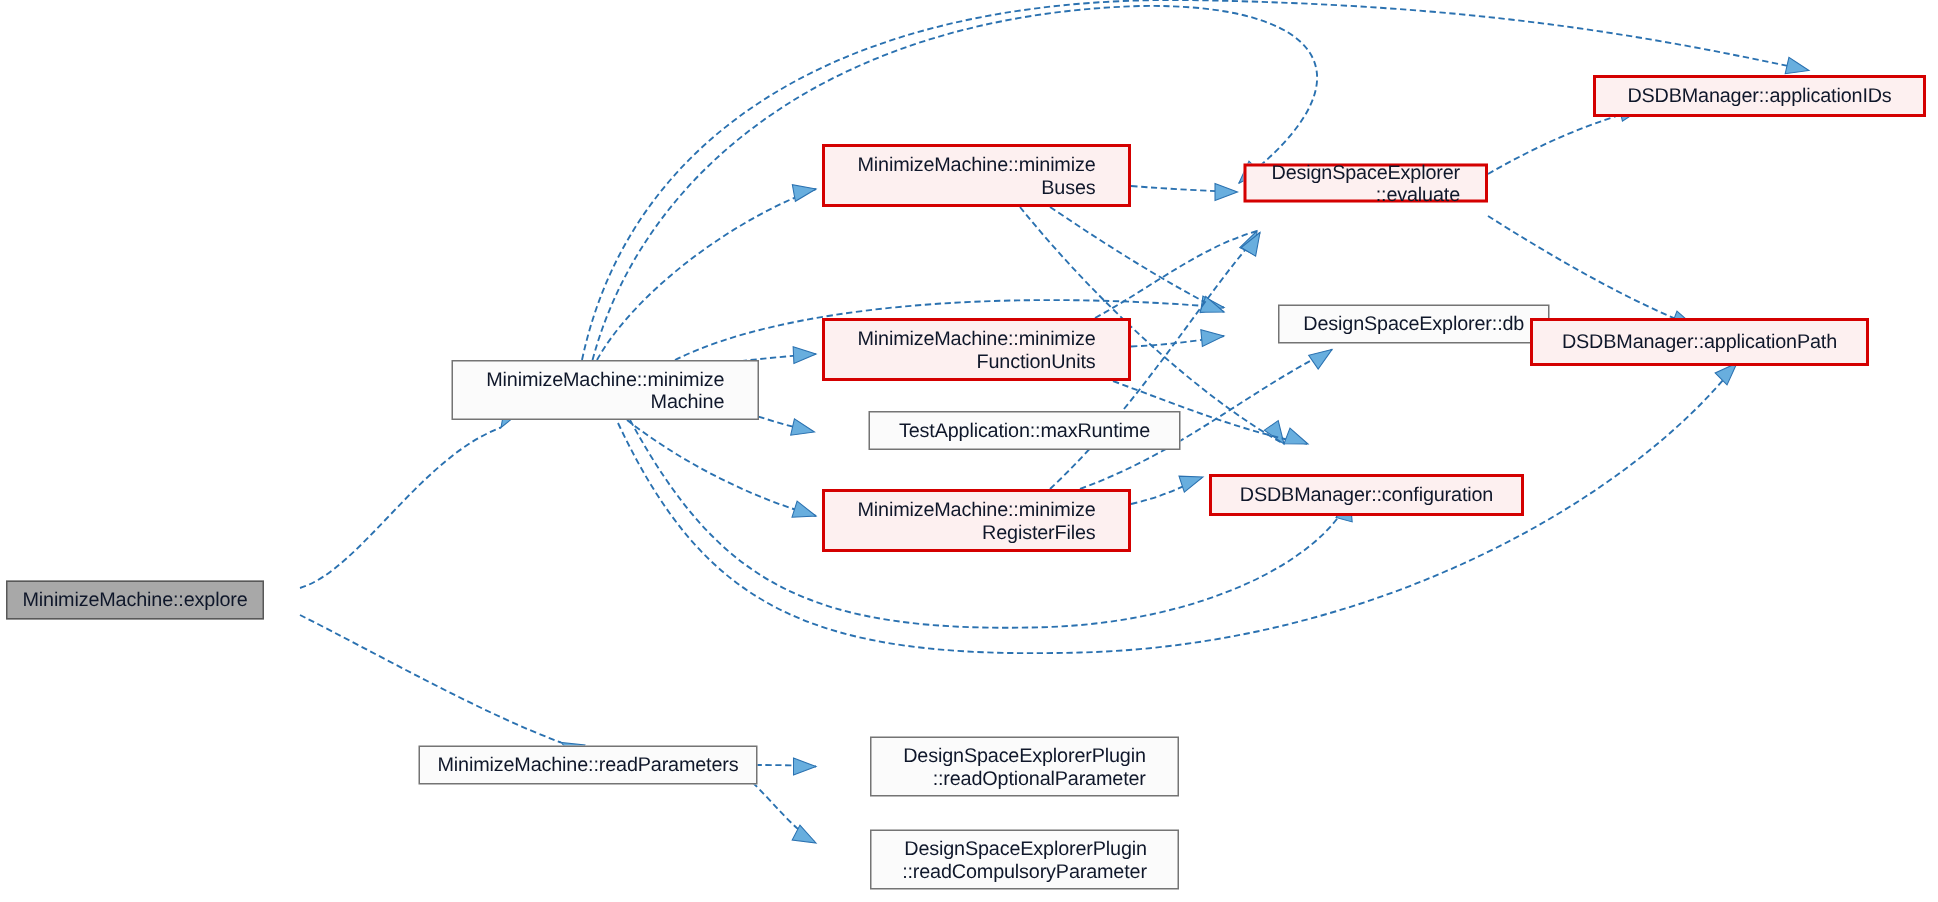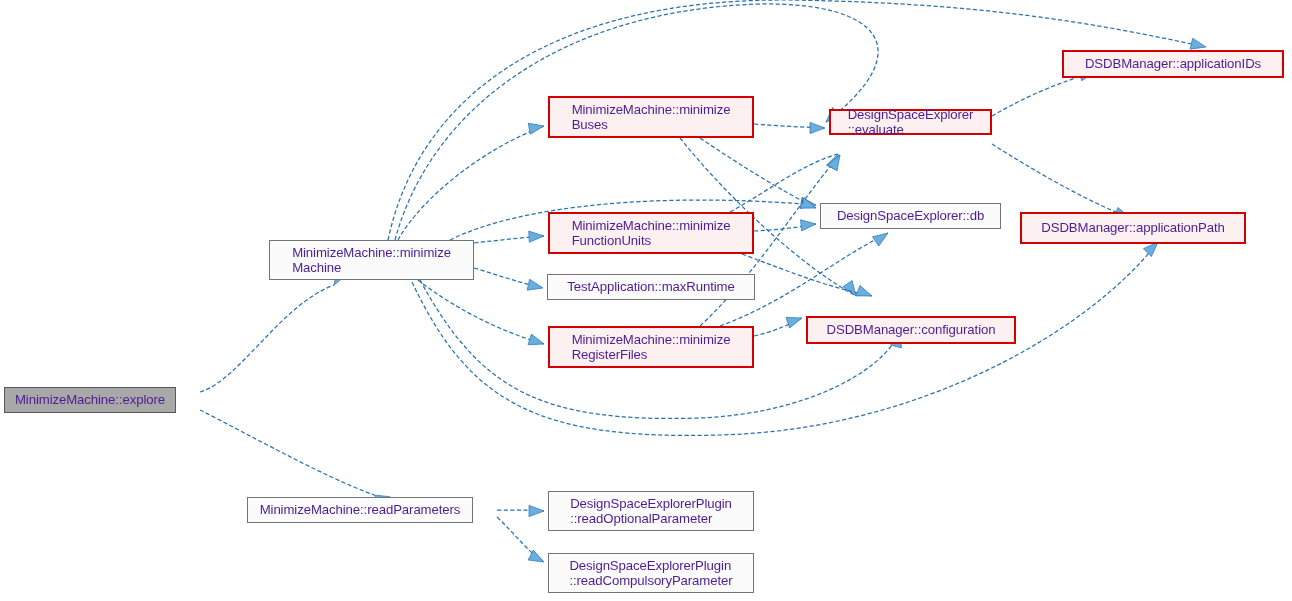--- a/index.html
+++ b/index.html
@@ -24,31 +24,32 @@
     top: 0;
     width: 1292px;
     height: 601px;
   }
   .node {
     position: absolute;
     box-sizing: border-box;
     display: flex;
     align-items: center;
     justify-content: center;
-    text-align: left;
+    text-align: right;
     font-size: 13.2px;
     line-height: 15.5px;
-    color: #4c1d95;
+    color: #0f172a;
     letter-spacing: -0.1px;
     white-space: pre-line;
     padding: 0 5px;
   }
   .node-plain {
     background: #fbfbfb;
     border: 1px solid #747474;
+    margin-left: 32px;
   }
   .node-red {
     background: #fdf0f0;
     border: 2px solid #d40000;
   }
   .node-current {
     background: #a8a8a8;
     border: 1px solid #585858;
   }
   .edge-path {

